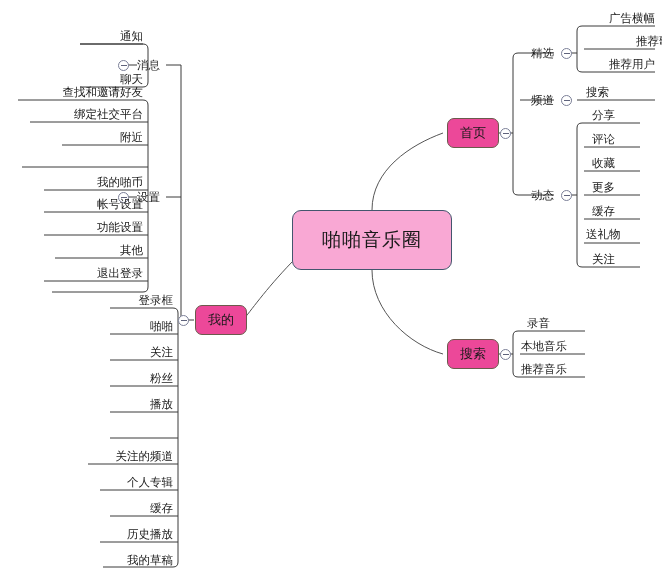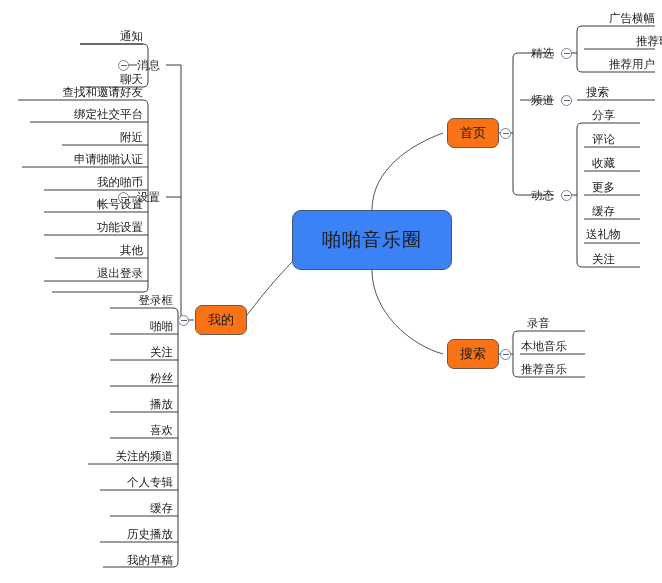--- a/index.html
+++ b/index.html
@@ -5,28 +5,28 @@
   html,body{margin:0;padding:0;background:#ffffff;}
   body{width:662px;height:583px;position:relative;overflow:hidden;
        font-family:"DejaVu Sans","Liberation Sans",sans-serif;}
   #canvas{position:absolute;left:0;top:0;width:662px;height:583px;}
   svg.edges{position:absolute;left:0;top:0;width:662px;height:583px;pointer-events:none;}
 
   .node{position:absolute;box-sizing:border-box;white-space:nowrap;}
 
   
   .root{
-    background:#3b82f6;border:1.3px solid #44566e;border-radius:9px;
+    background:#f9a8d4;border:1.3px solid #44566e;border-radius:9px;
     color:#1a1a1a;font-size:19px;letter-spacing:1px;
     display:flex;align-items:center;justify-content:center;
   }
 
   
   .lvl1{
-    background:#f97316;border:1.1px solid #6b5a4c;border-radius:7px;
+    background:#ec4899;border:1.1px solid #6b5a4c;border-radius:7px;
     color:#1a1a1a;font-size:13px;
     display:flex;align-items:center;justify-content:center;
   }
 
   
   .lbl{
     position:absolute;font-size:11.5px;color:#1a1a1a;
     line-height:14px;white-space:nowrap;
   }
   .lbl.r{text-align:right;}
@@ -200,32 +200,30 @@
   <div class="lbl l" style="left:527px;top:316px;width:70px;">录音</div>
   <div class="lbl l" style="left:521px;top:339px;width:70px;">本地音乐</div>
   <div class="lbl l" style="left:521px;top:362px;width:70px;">推荐音乐</div>
 
   <div class="lbl r" style="left:60px;top:29px;width:83px;">通知</div>
   <div class="lbl r" style="left:60px;top:72px;width:83px;">聊天</div>
 
   <div class="lbl r" style="left:18px;top:85px;width:125px;">查找和邀请好友</div>
   <div class="lbl r" style="left:18px;top:107px;width:125px;">绑定社交平台</div>
   <div class="lbl r" style="left:18px;top:130px;width:125px;">附近</div>
-  <div class="lbl r" style="left:18px;top:152px;width:125px;">申请啪啪认证</div>
   <div class="lbl r" style="left:18px;top:175px;width:125px;">我的啪币</div>
   <div class="lbl r" style="left:18px;top:197px;width:125px;">帐号设置</div>
   <div class="lbl r" style="left:18px;top:220px;width:125px;">功能设置</div>
   <div class="lbl r" style="left:18px;top:243px;width:125px;">其他</div>
   <div class="lbl r" style="left:18px;top:266px;width:125px;">退出登录</div>
 
   <div class="lbl r" style="left:55px;top:293px;width:118px;">登录框</div>
   <div class="lbl r" style="left:55px;top:319px;width:118px;">啪啪</div>
   <div class="lbl r" style="left:55px;top:345px;width:118px;">关注</div>
   <div class="lbl r" style="left:55px;top:371px;width:118px;">粉丝</div>
   <div class="lbl r" style="left:55px;top:397px;width:118px;">播放</div>
-  <div class="lbl r" style="left:55px;top:423px;width:118px;">喜欢</div>
   <div class="lbl r" style="left:55px;top:449px;width:118px;">关注的频道</div>
   <div class="lbl r" style="left:55px;top:475px;width:118px;">个人专辑</div>
   <div class="lbl r" style="left:55px;top:501px;width:118px;">缓存</div>
   <div class="lbl r" style="left:55px;top:527px;width:118px;">历史播放</div>
   <div class="lbl r" style="left:55px;top:553px;width:118px;">我的草稿</div>
 
 </div>
 
 </body></html>

